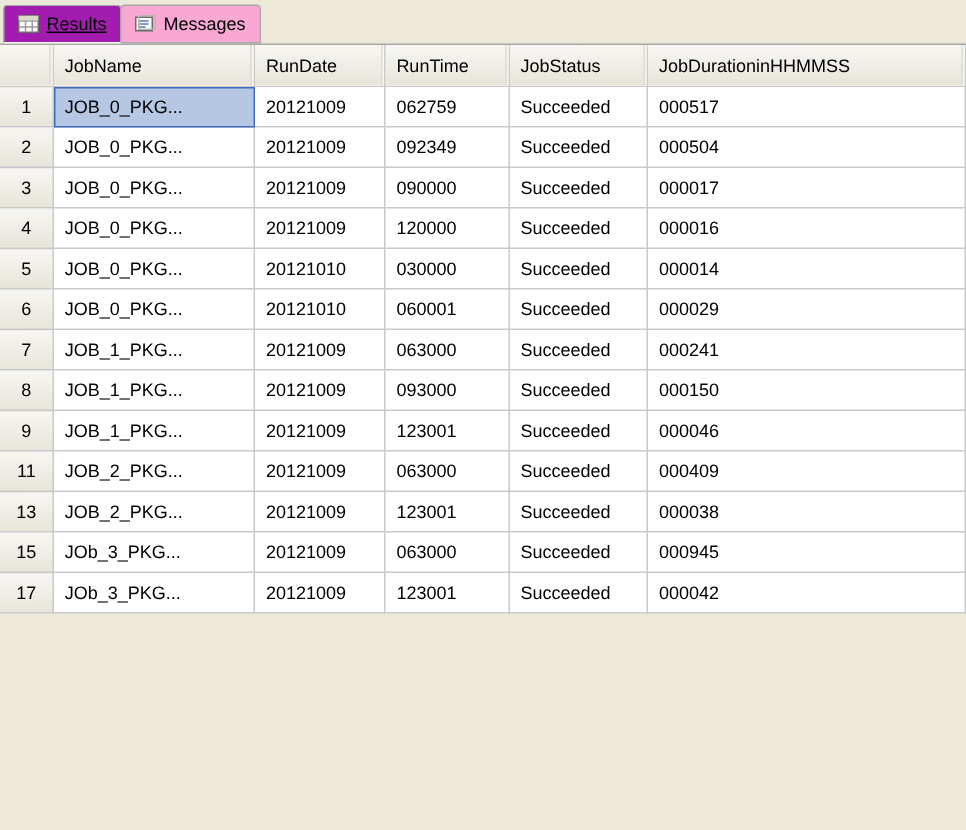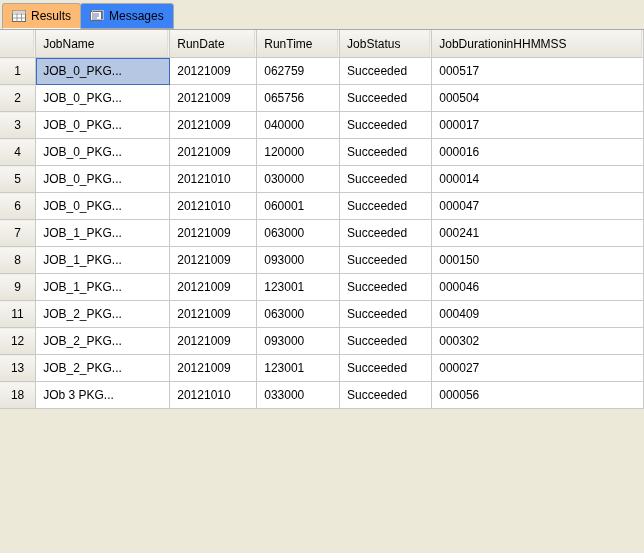--- a/index.html
+++ b/index.html
@@ -28,33 +28,34 @@
     padding-top: 4px;
     padding-left: 2px;
     gap: 0;
   }
   .tab {
     display: inline-flex;
     align-items: center;
     padding: 3px 9px;
     border: 1px solid #a8a8a8;
     border-bottom: 1px solid #a8a8a8;
-    background: #3b82f6;
+    background: #f9a8d4;
     border-top-left-radius: 3px;
     border-top-right-radius: 3px;
     margin-right: -1px;
     cursor: default;
     position: relative;
     height: 18px;
     box-sizing: content-box;
   }
   .tab.active {
-    background: #fdba74;
+    background: #a21caf;
     border-bottom-color: #fcfcfa;
     z-index: 2;
+    text-decoration: underline;
   }
   .tab-icon {
     display: inline-flex;
     margin-right: 5px;
   }
   .tab-label {}
 
   
   .grid-wrap {
     background: #fff;
@@ -195,29 +196,29 @@
             <td class="cell selected">JOB_0_PKG...</td>
             <td class="cell">20121009</td>
             <td class="cell">062759</td>
             <td class="cell">Succeeded</td>
             <td class="cell">000517</td>
           </tr>
           <tr>
             <td class="rownum">2</td>
             <td class="cell">JOB_0_PKG...</td>
             <td class="cell">20121009</td>
-            <td class="cell">065756</td>
+            <td class="cell">092349</td>
             <td class="cell">Succeeded</td>
             <td class="cell">000504</td>
           </tr>
           <tr>
             <td class="rownum">3</td>
             <td class="cell">JOB_0_PKG...</td>
             <td class="cell">20121009</td>
-            <td class="cell">040000</td>
+            <td class="cell">090000</td>
             <td class="cell">Succeeded</td>
             <td class="cell">000017</td>
           </tr>
           <tr>
             <td class="rownum">4</td>
             <td class="cell">JOB_0_PKG...</td>
             <td class="cell">20121009</td>
             <td class="cell">120000</td>
             <td class="cell">Succeeded</td>
             <td class="cell">000016</td>
@@ -229,21 +230,21 @@
             <td class="cell">030000</td>
             <td class="cell">Succeeded</td>
             <td class="cell">000014</td>
           </tr>
           <tr>
             <td class="rownum">6</td>
             <td class="cell">JOB_0_PKG...</td>
             <td class="cell">20121010</td>
             <td class="cell">060001</td>
             <td class="cell">Succeeded</td>
-            <td class="cell">000047</td>
+            <td class="cell">000029</td>
           </tr>
           <tr>
             <td class="rownum">7</td>
             <td class="cell">JOB_1_PKG...</td>
             <td class="cell">20121009</td>
             <td class="cell">063000</td>
             <td class="cell">Succeeded</td>
             <td class="cell">000241</td>
           </tr>
           <tr>
@@ -264,39 +265,39 @@
           </tr>
           <tr>
             <td class="rownum">11</td>
             <td class="cell">JOB_2_PKG...</td>
             <td class="cell">20121009</td>
             <td class="cell">063000</td>
             <td class="cell">Succeeded</td>
             <td class="cell">000409</td>
           </tr>
           <tr>
-            <td class="rownum">12</td>
-            <td class="cell">JOB_2_PKG...</td>
-            <td class="cell">20121009</td>
-            <td class="cell">093000</td>
-            <td class="cell">Succeeded</td>
-            <td class="cell">000302</td>
-          </tr>
-          <tr>
             <td class="rownum">13</td>
             <td class="cell">JOB_2_PKG...</td>
             <td class="cell">20121009</td>
             <td class="cell">123001</td>
             <td class="cell">Succeeded</td>
-            <td class="cell">000027</td>
-          </tr>
-          <tr>
-            <td class="rownum">18</td>
-            <td class="cell">JOb 3 PKG...</td>
-            <td class="cell">20121010</td>
-            <td class="cell">033000</td>
-            <td class="cell">Succeeded</td>
-            <td class="cell">000056</td>
+            <td class="cell">000038</td>
+          </tr>
+          <tr>
+            <td class="rownum">15</td>
+            <td class="cell">JOb_3_PKG...</td>
+            <td class="cell">20121009</td>
+            <td class="cell">063000</td>
+            <td class="cell">Succeeded</td>
+            <td class="cell">000945</td>
+          </tr>
+          <tr>
+            <td class="rownum">17</td>
+            <td class="cell">JOb_3_PKG...</td>
+            <td class="cell">20121009</td>
+            <td class="cell">123001</td>
+            <td class="cell">Succeeded</td>
+            <td class="cell">000042</td>
           </tr>
         </tbody>
     </table>
   </div>
 </div>
 
 </body></html>

